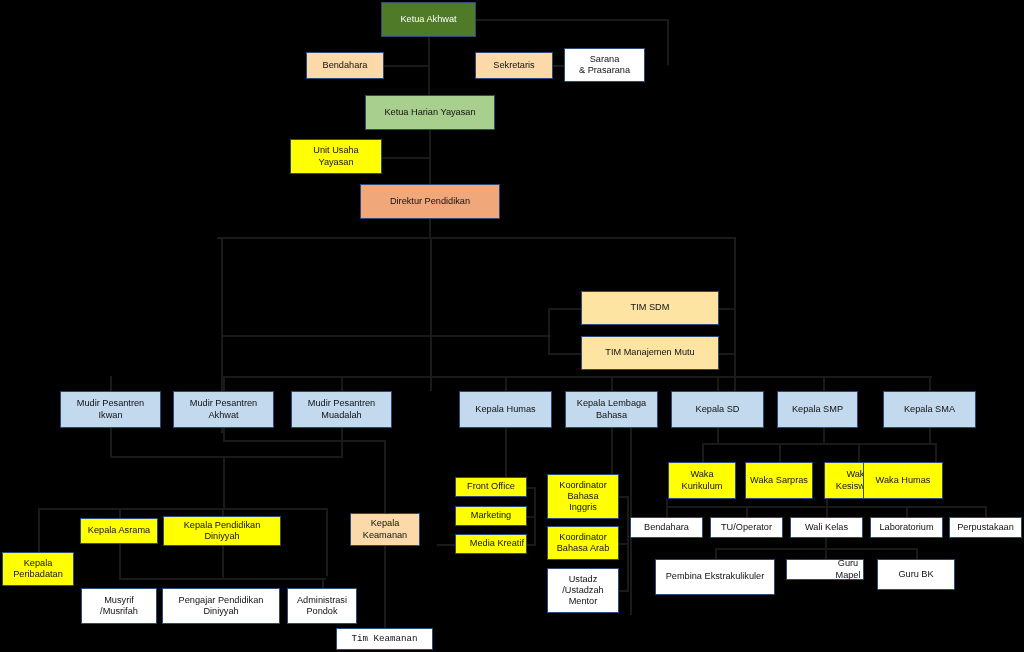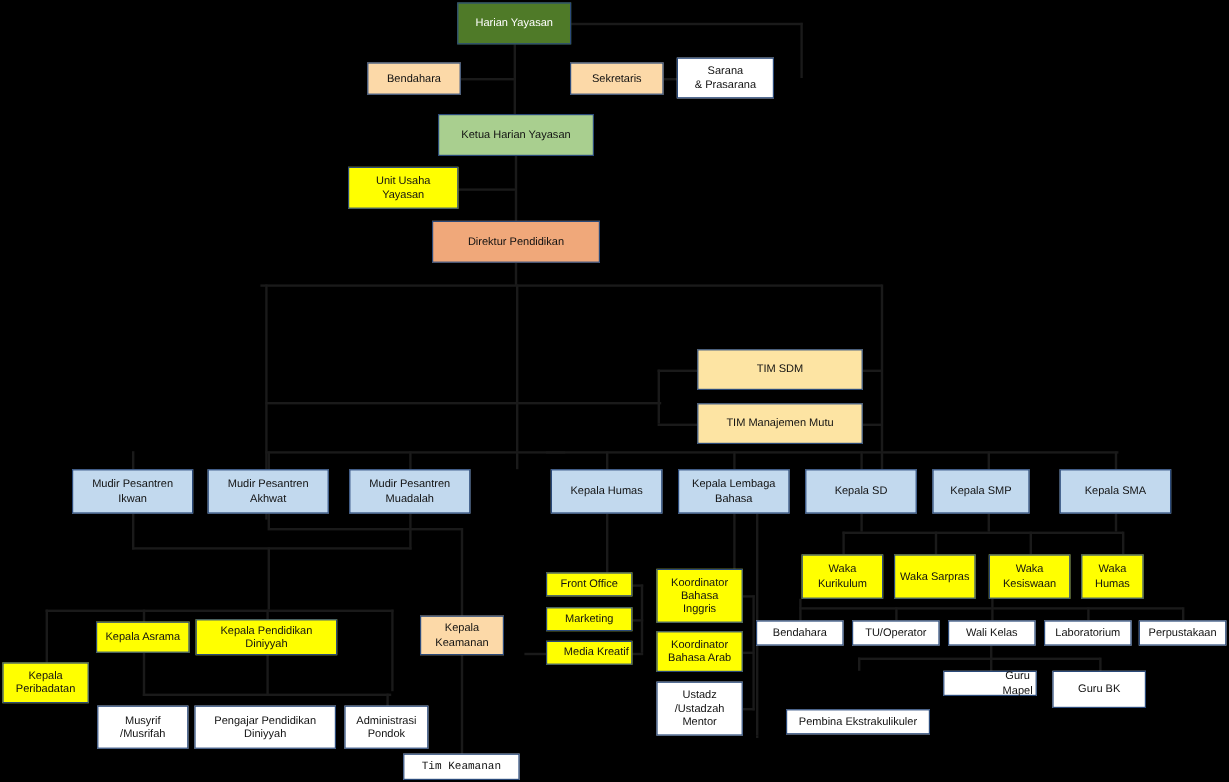--- a/index.html
+++ b/index.html
@@ -107,21 +107,21 @@
       <div class="ln lnh" style="left: 715px; top: 548px; width: 202px;"></div>
       <div class="ln lnv" style="left: 715px; top: 548px; height: 11px;"></div>
       <div class="ln lnv" style="left: 825px; top: 538px; height: 21px;"></div>
       <div class="ln lnv" style="left: 916px; top: 548px; height: 11px;"></div>
       <div class="ln lnv" style="left: 630px; top: 428px; height: 185px;"></div>
       <div class="ln lnh" style="left: 630px; top: 613px; width: 2px;"></div>
       <div class="ln lnv" style="left: 384px; top: 628px; height: 2px;"></div>
     </div>
   <div id="node-layer">
       <div class="node green" style="left: 381px; top: 2px; width: 95px; height: 35px;">
-        <span>Harian Yayasan</span>
+        <span>Ketua Akhwat</span>
       </div>
       <div class="node peach" style="left: 306px; top: 52px; width: 78px; height: 27px;">
         <span>Bendahara</span>
       </div>
       <div class="node peach" style="left: 475px; top: 52px; width: 78px; height: 27px;">
         <span>Sekretaris</span>
       </div>
       <div class="node white" style="left: 564px; top: 48px; width: 81px; height: 34px;">
         <span>Sarana<br>&amp; Prasarana</span>
       </div>
@@ -166,39 +166,39 @@
       </div>
       <div class="node yellow" style="left: 668px; top: 462px; width: 68px; height: 37px;">
         <span>Waka<br>Kurikulum</span>
       </div>
       <div class="node yellow" style="left: 745px; top: 462px; width: 68px; height: 37px;">
         <span>Waka Sarpras</span>
       </div>
       <div class="node yellow" style="left: 824px; top: 462px; width: 68px; height: 37px;">
         <span>Waka<br>Kesiswaan</span>
       </div>
-      <div class="node yellow" style="left: 901px; top: 462px; width: 52px; height: 37px;">
+      <div class="node yellow" style="left: 863px; top: 462px; width: 80px; height: 37px;">
         <span>Waka Humas</span>
       </div>
       <div class="node white" style="left: 630px; top: 517px; width: 73px; height: 21px;">
         <span>Bendahara</span>
       </div>
       <div class="node white" style="left: 710px; top: 517px; width: 73px; height: 21px;">
         <span>TU/Operator</span>
       </div>
       <div class="node white" style="left: 790px; top: 517px; width: 73px; height: 21px;">
         <span>Wali Kelas</span>
       </div>
       <div class="node white" style="left: 870px; top: 517px; width: 73px; height: 21px;">
         <span>Laboratorium</span>
       </div>
       <div class="node white" style="left: 949px; top: 517px; width: 73px; height: 21px;">
         <span>Perpustakaan</span>
       </div>
-      <div class="node white" style="left: 655px; top: 591px; width: 120px; height: 21px;">
+      <div class="node white" style="left: 655px; top: 559px; width: 120px; height: 36px;">
         <span>Pembina Ekstrakulikuler</span>
       </div>
       <div class="node white" style="left: 786px; top: 559px; width: 78px; height: 21px; padding-left: 48px;">
         <span>Guru Mapel</span>
       </div>
       <div class="node white" style="left: 877px; top: 559px; width: 78px; height: 31px;">
         <span>Guru BK</span>
       </div>
       <div class="node yellow" style="left: 455px; top: 477px; width: 72px; height: 20px;">
         <span>Front Office</span>

